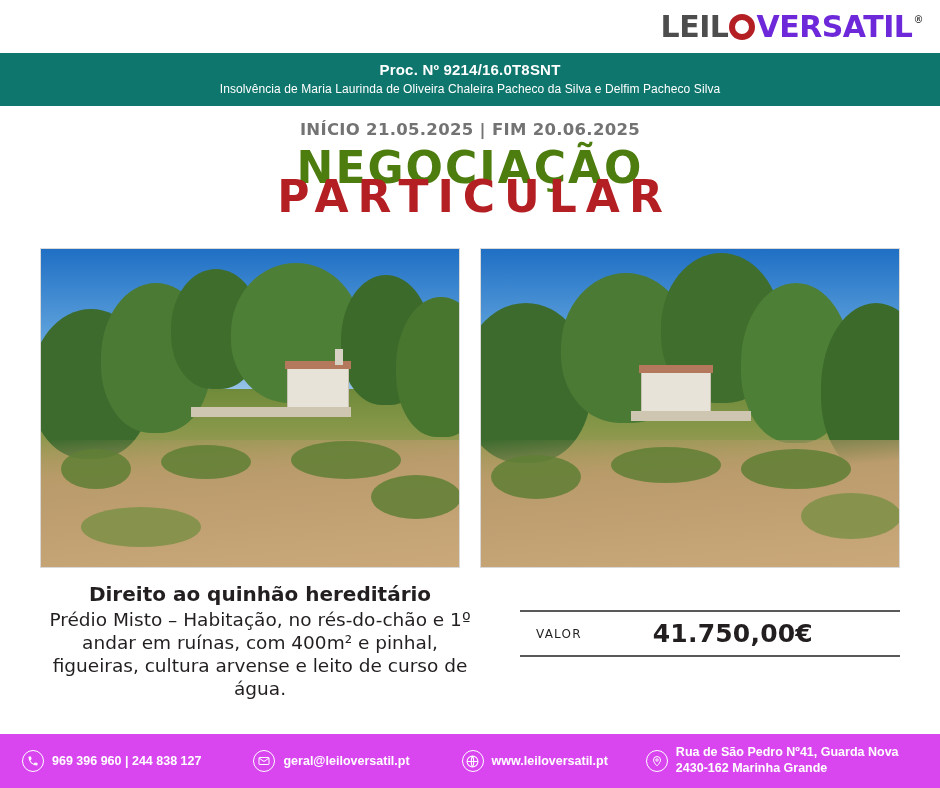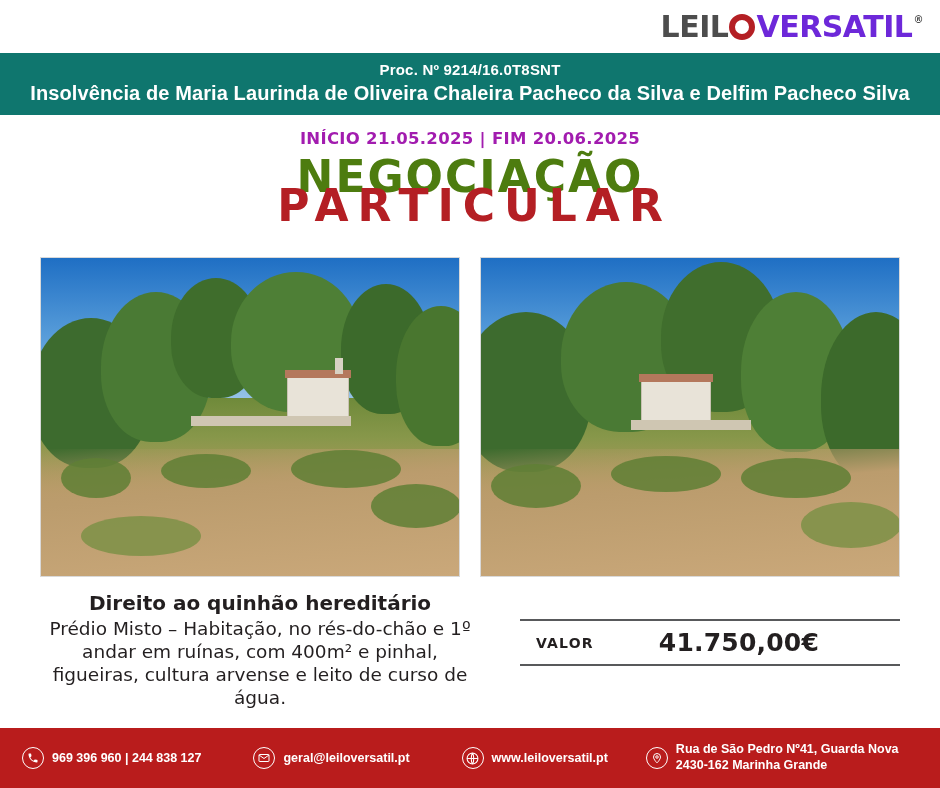--- a/index.html
+++ b/index.html
@@ -57,38 +57,38 @@
     text-align: center;
     padding: 8px 10px 10px;
   }
   .proc-bar .line1 {
     font-size: 15px;
     font-weight: bold;
     letter-spacing: 0.2px;
     margin-bottom: 4px;
   }
   .proc-bar .line2 {
-    font-size: 20px;
-    font-weight: bold;
+    font-size: 12px;
+    font-weight: normal;
     letter-spacing: 0.1px;
   }
 
   
   .title-block {
     position: relative;
     height: 140px;
     background: #ffffff;
     text-align: center;
     padding-top: 14px;
   }
   .dates {
     font-family: "DejaVu Sans", sans-serif;
     font-size: 16.5px;
     font-weight: bold;
-    color: #a21caf;
+    color: #737373;
     letter-spacing: 0.3px;
   }
   .negociacao {
     font-family: "DejaVu Sans", sans-serif;
     font-size: 44px;
     font-weight: bold;
     color: #4d7c0f;
     letter-spacing: 2px;
     line-height: 1.05;
     margin-top: 6px;
@@ -192,41 +192,41 @@
   }
   .value-box {
     border-top: 2px solid #58595b;
     border-bottom: 2px solid #58595b;
     display: flex;
     align-items: center;
     padding: 7px 16px;
   }
   .value-label {
     font-family: "DejaVu Sans", sans-serif;
-    font-size: 14px;
-    font-weight: bold;
+    font-size: 12px;
+    font-weight: normal;
     letter-spacing: 1.2px;
     color: #231f20;
   }
   .value-amount {
     flex: 1;
     text-align: center;
     font-family: "DejaVu Sans", sans-serif;
     font-size: 25px;
     font-weight: bold;
     color: #231f20;
     letter-spacing: 0.2px;
   }
 
   
   .footer {
     position: absolute;
     left: 0; right: 0; bottom: 0;
-    height: 60px;
-    background: #b91c1c;
+    height: 54px;
+    background: #d946ef;
     color: #ffffff;
     display: flex;
     align-items: center;
     padding: 0 22px;
   }
   .fitem {
     display: flex;
     align-items: center;
     gap: 8px;
     font-size: 12.5px;

